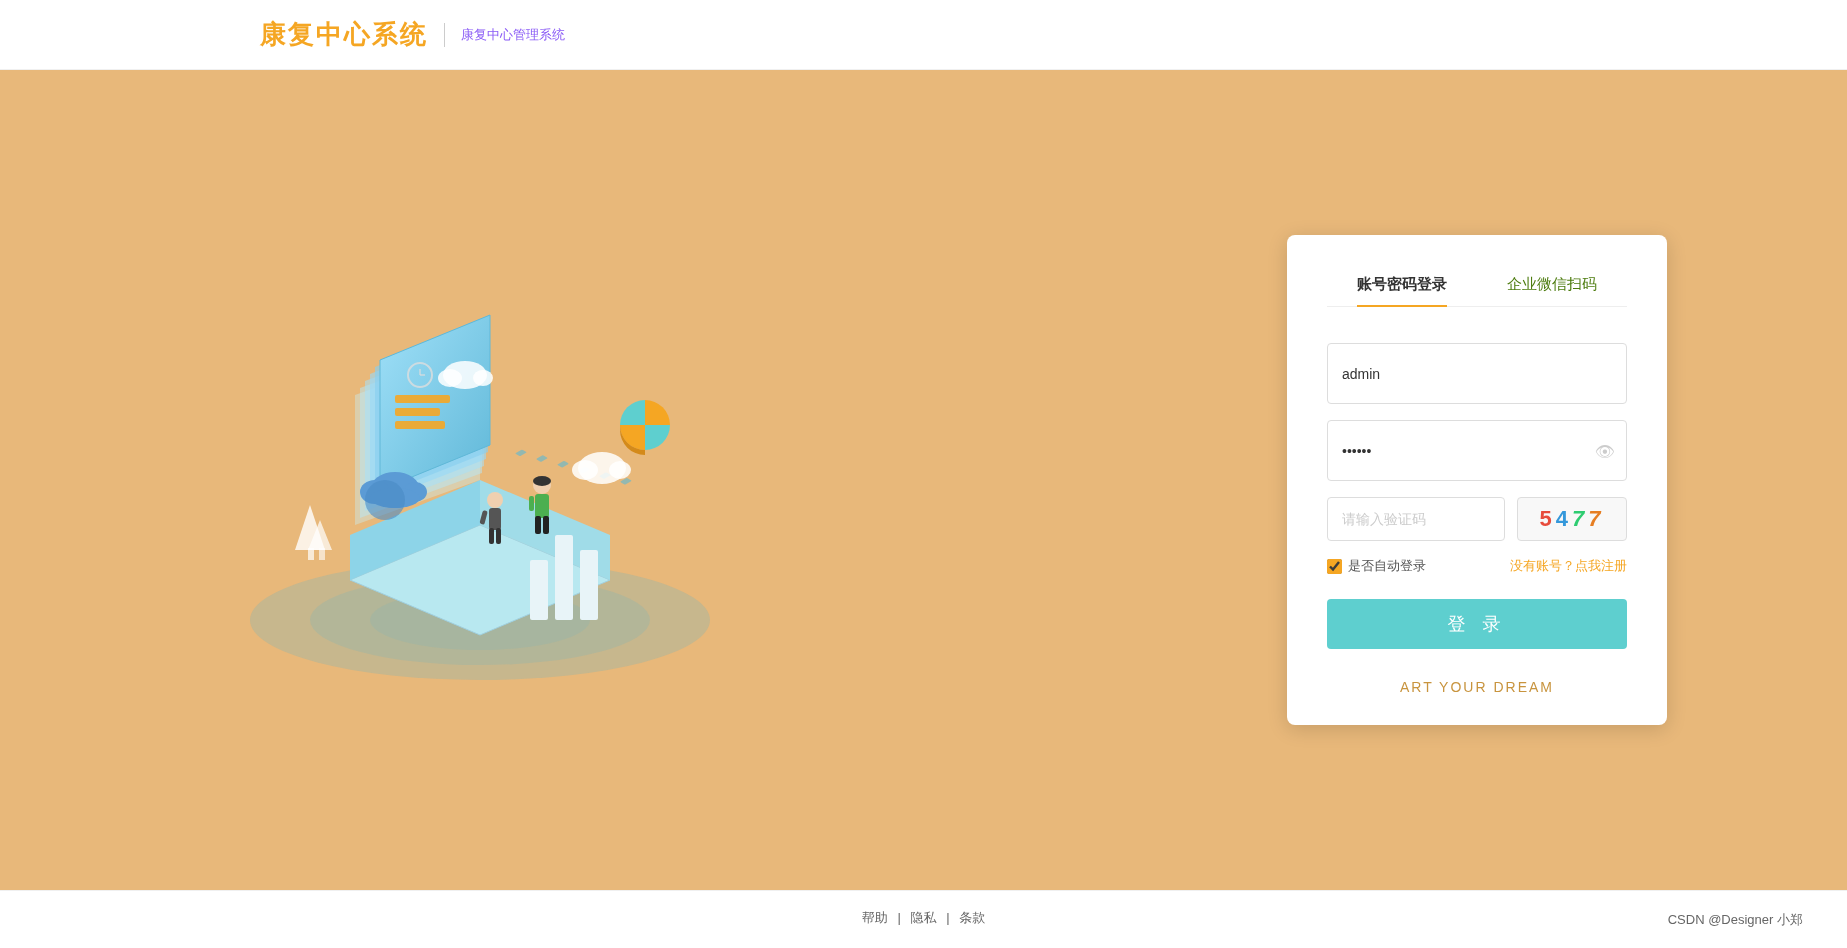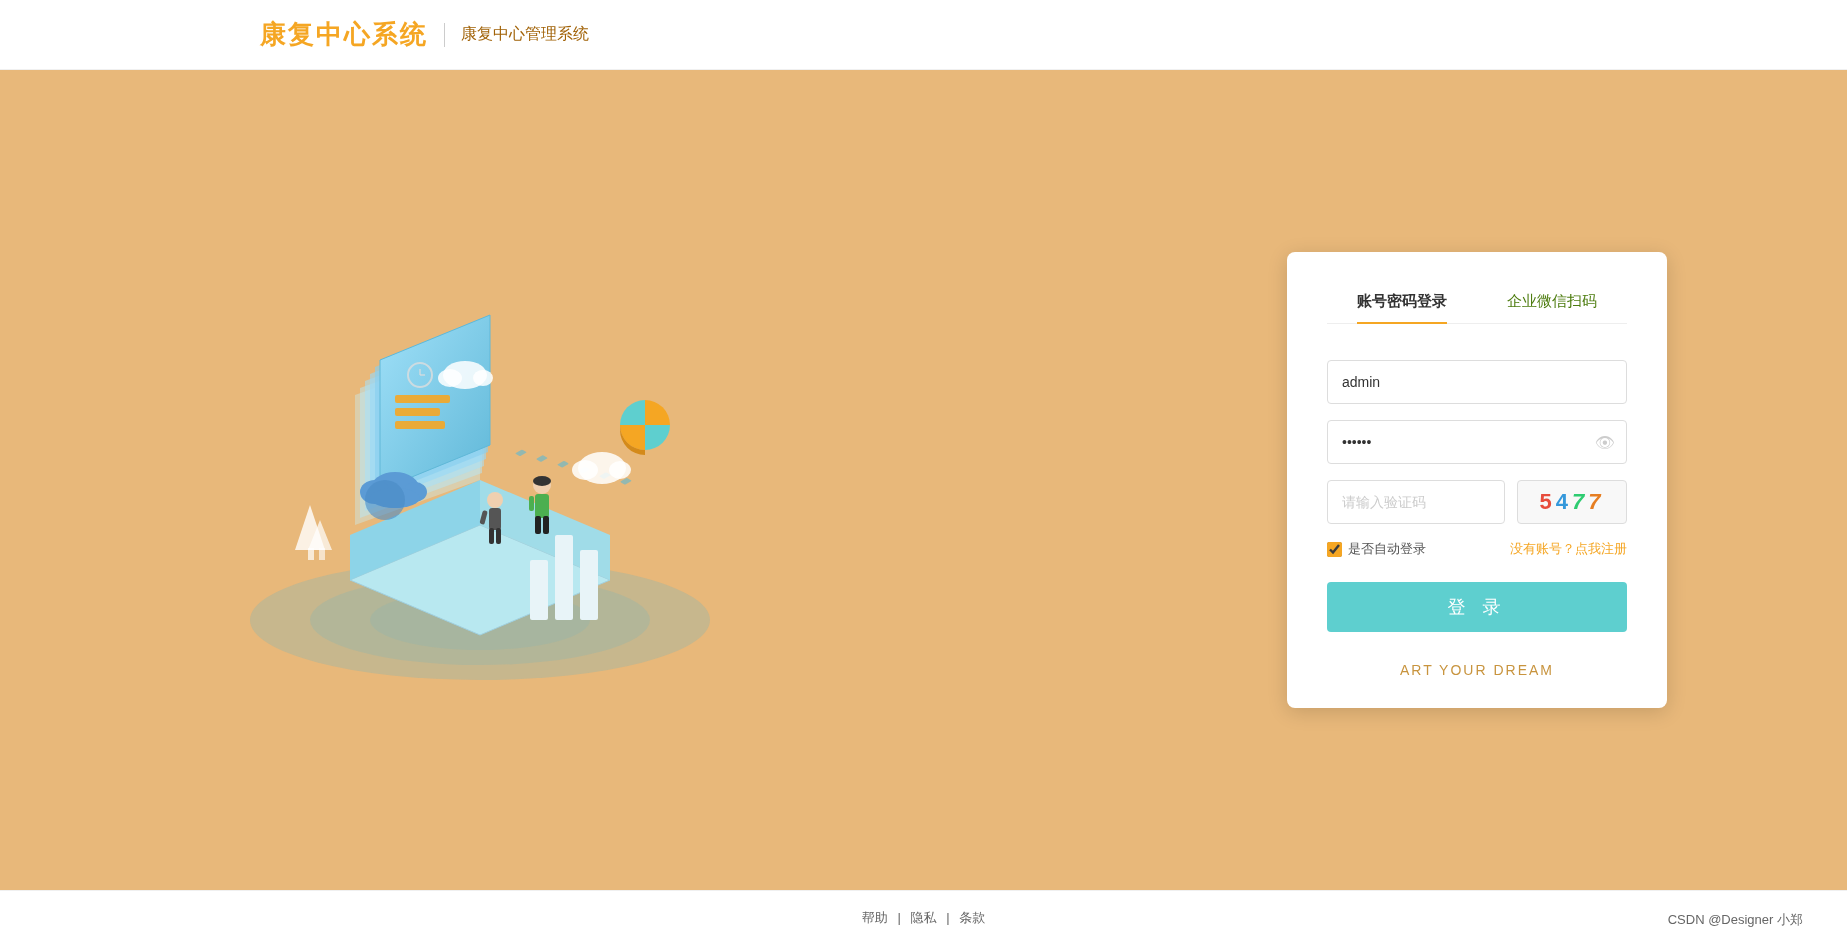--- a/index.html
+++ b/index.html
@@ -28,22 +28,22 @@
       color: #f5a623;
       letter-spacing: 2px;
     }
     .header-divider {
       width: 1px;
       height: 24px;
       background: #ccc;
       margin: 0 16px;
     }
     .header-subtitle {
-      font-size: 16px;
-      color: #a16207;
+      font-size: 13px;
+      color: #8b5cf6;
     }
 
     
     .main-content {
       flex: 1;
       background: #e8b87a;
       display: flex;
       align-items: center;
       justify-content: space-between;
       padding: 40px 180px;
@@ -103,21 +103,21 @@
       width: 60%;
       height: 2px;
       background: #f5a623;
     }
 
     .form-group {
       margin-bottom: 16px;
     }
     .form-input {
       width: 100%;
-      height: 44px;
+      height: 61px;
       border: 1px solid #ddd;
       border-radius: 4px;
       padding: 11px 14px;
       font-size: 14px;
       color: #333;
       outline: none;
     }
     .form-input::placeholder {
       color: #ccc;
     }

